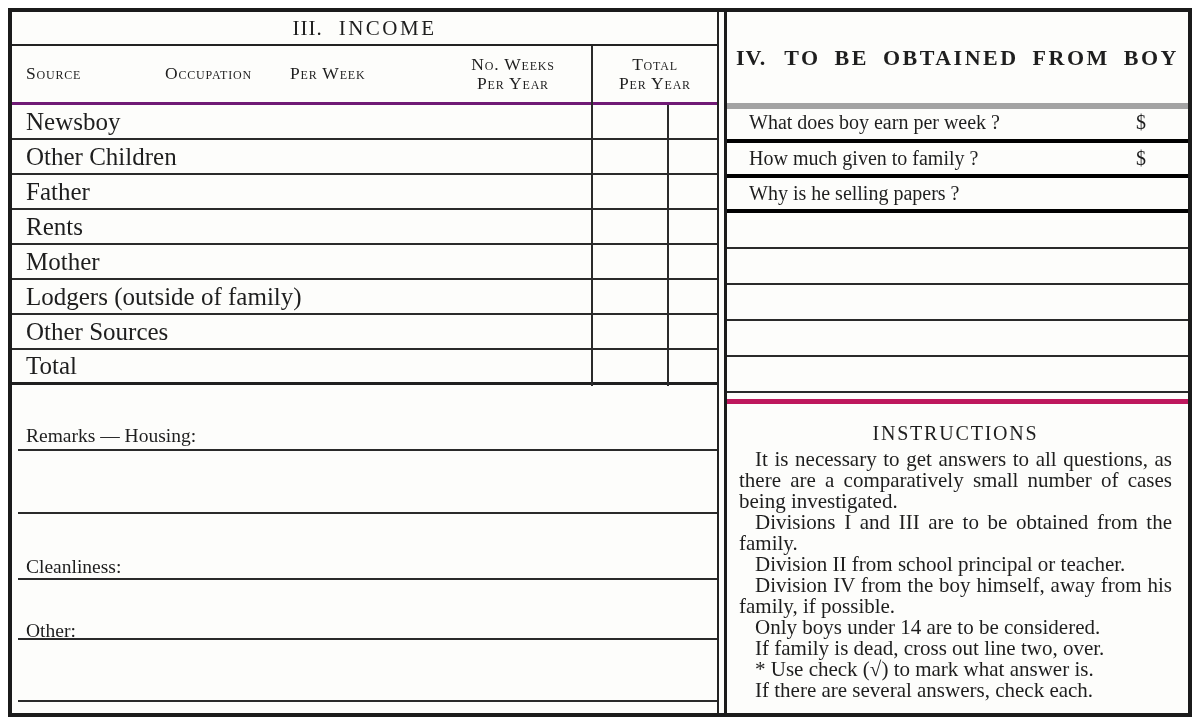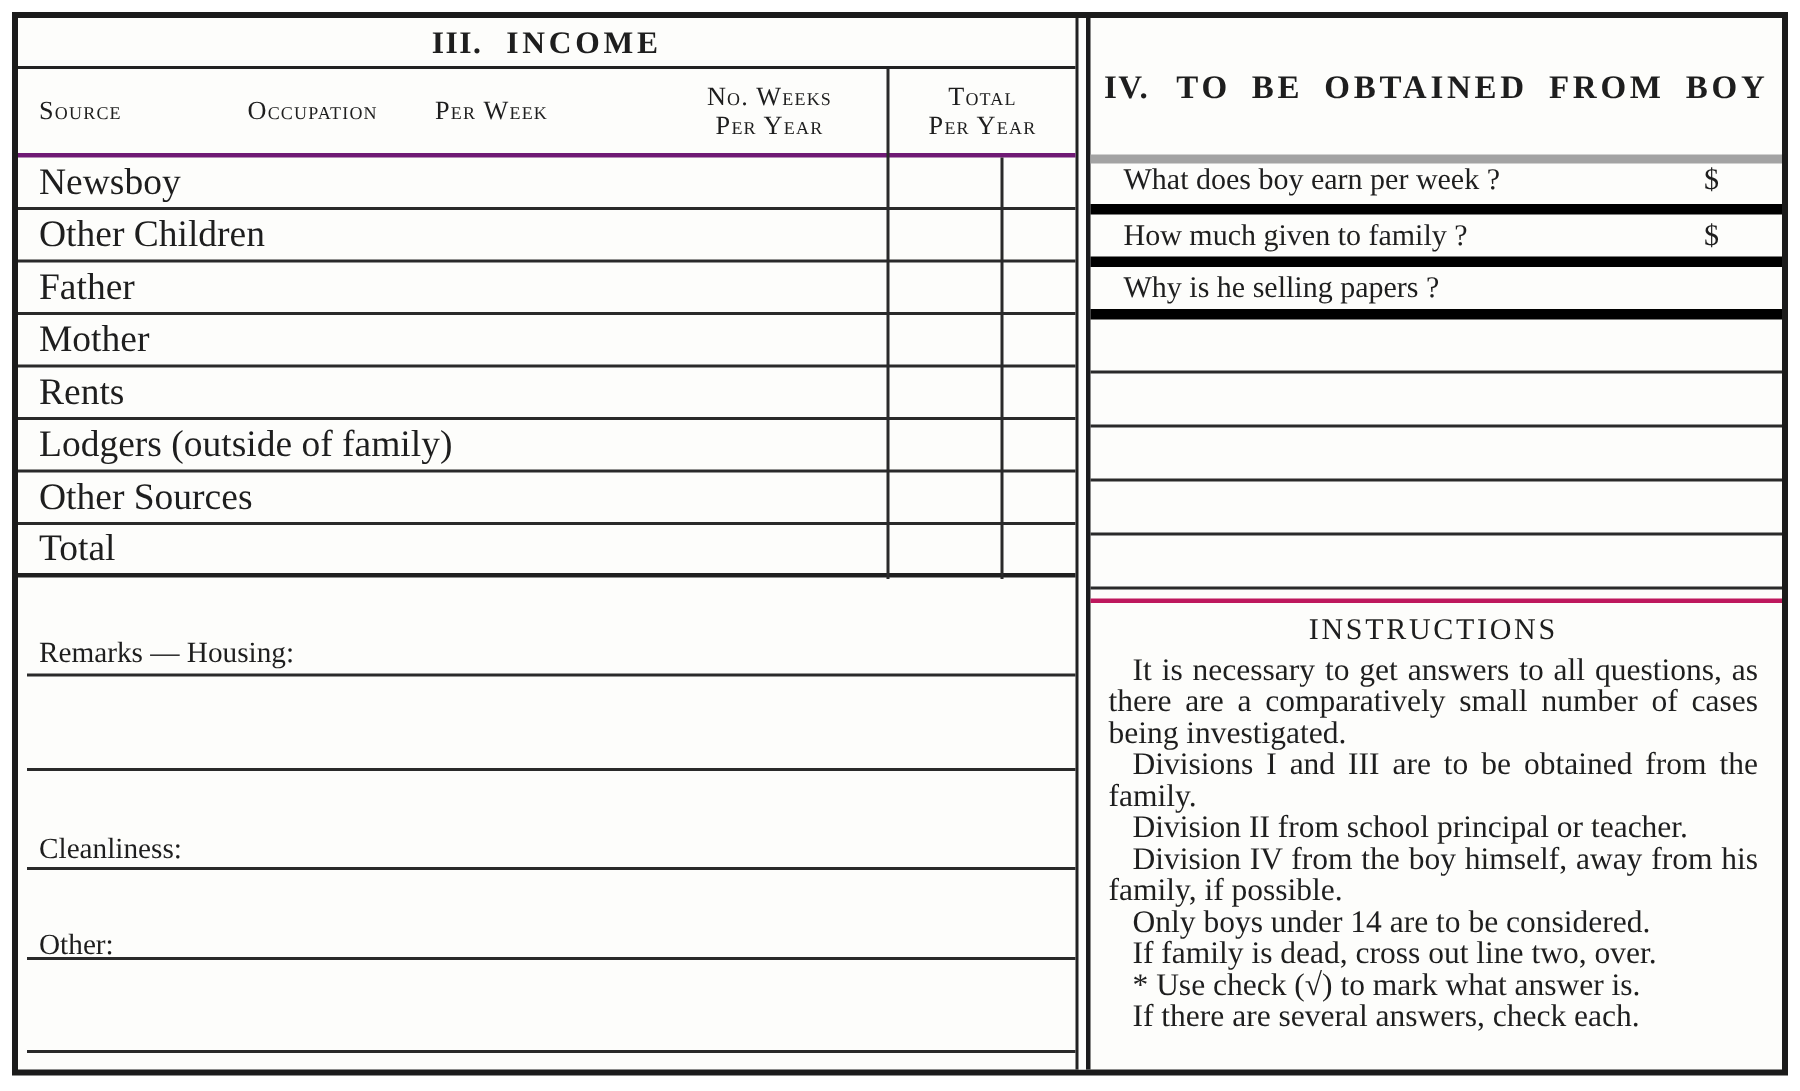--- a/index.html
+++ b/index.html
@@ -14,21 +14,21 @@
     display:flex;
   }
   
   .panel-left{position:relative;width:707px;box-sizing:border-box;border-right:2px solid #222;}
   .panel-gap{width:5px;background:#fdfdfb;}
   .panel-right{position:relative;flex:1;box-sizing:border-box;border-left:3px solid #1b1b1b;}
 
   .income-title{
     position:absolute;left:0;top:0;width:100%;height:32px;box-sizing:content-box;
     border-bottom:2px solid #222;display:flex;align-items:center;justify-content:center;
-    font-size:21px;font-weight:bold;white-space:nowrap;
+    font-size:21px;font-weight:normal;white-space:nowrap;
   }
   .income-title .numeral{letter-spacing:1px;margin-right:16px;}
   .income-title .ttl{letter-spacing:2.5px;}
   .income-title .sub{font-variant:small-caps;letter-spacing:1.2px;font-size:21px;}
 
   .income-header{
     position:absolute;left:0;top:34px;width:100%;height:56px;
     border-bottom:3px solid #701a75;font-variant:small-caps;font-weight:normal;
   }
   .income-header .hlab{position:absolute;font-size:17.5px;letter-spacing:0.8px;white-space:nowrap;}
@@ -63,32 +63,32 @@
 
   
   .boy-header{
     position:absolute;left:0;top:0;width:100%;height:91px;box-sizing:content-box;
     border-bottom:6px solid #a3a3a3;display:flex;align-items:center;justify-content:center;
     font-size:22px;font-weight:bold;letter-spacing:2.5px;word-spacing:6px;white-space:nowrap;
   }
   .boy-header .numeral{margin-right:18px;letter-spacing:1px;}
   .q-rows{position:absolute;left:0;top:93px;width:100%;}
   .q-row{
-    box-sizing:border-box;border-bottom:7px solid #000000;
+    box-sizing:border-box;border-bottom:4px solid #000000;
     display:flex;align-items:center;justify-content:space-between;
     padding:0 0 0 22px;font-size:20px;white-space:nowrap;
   }
   .q-row .currency{margin-right:42px;font-size:20px;}
   .q-row.q1{height:38px;}
   .q-row.q2,.q-row.q3{height:35px;}
   .a-row{box-sizing:border-box;height:36px;border-bottom:2px solid #2a2a2a;}
 
   .instructions{
     position:absolute;left:0;right:0;top:387px;bottom:0;
-    border-top:3px solid #be185d;padding:7px 16px 0 12px;box-sizing:border-box;
+    border-top:5px solid #be185d;padding:18px 16px 0 12px;box-sizing:border-box;
   }
   .instructions-title{
     text-align:center;font-size:20px;letter-spacing:1.8px;margin:0 0 4px 0;font-weight:normal;
   }
   .instructions p{
     margin:0;font-size:21px;line-height:21px;text-align:justify;text-indent:16px;
   }
 </style>
 </head>
 <body>
@@ -115,24 +115,24 @@
         <div class="inc-row">
             <span>Newsboy</span>
           </div>
         <div class="inc-row">
             <span>Other Children</span>
           </div>
         <div class="inc-row">
             <span>Father</span>
           </div>
         <div class="inc-row">
-            <span>Mother</span>
+            <span>Rents</span>
           </div>
         <div class="inc-row">
-            <span>Rents</span>
+            <span>Mother</span>
           </div>
         <div class="inc-row">
             <span>Lodgers (outside of family)</span>
           </div>
         <div class="inc-row">
             <span>Other Sources</span>
           </div>
         <div class="inc-row">
             <span>Total</span>
           </div>

